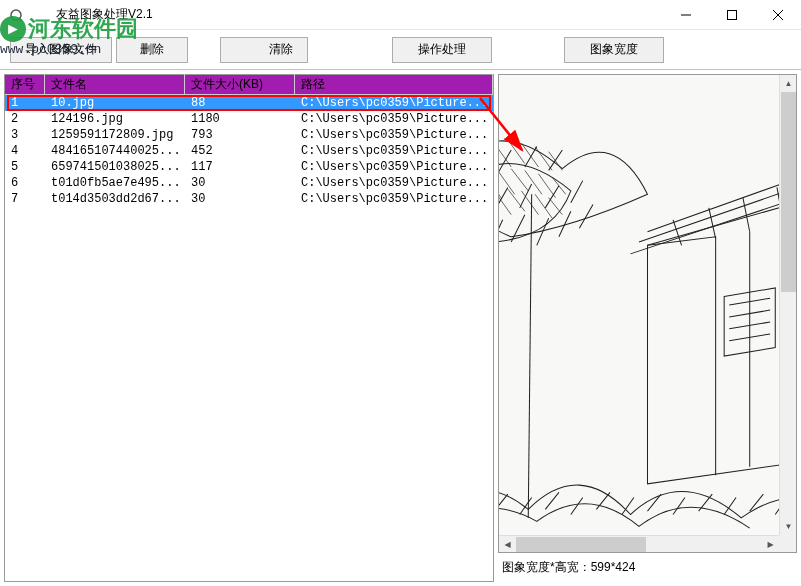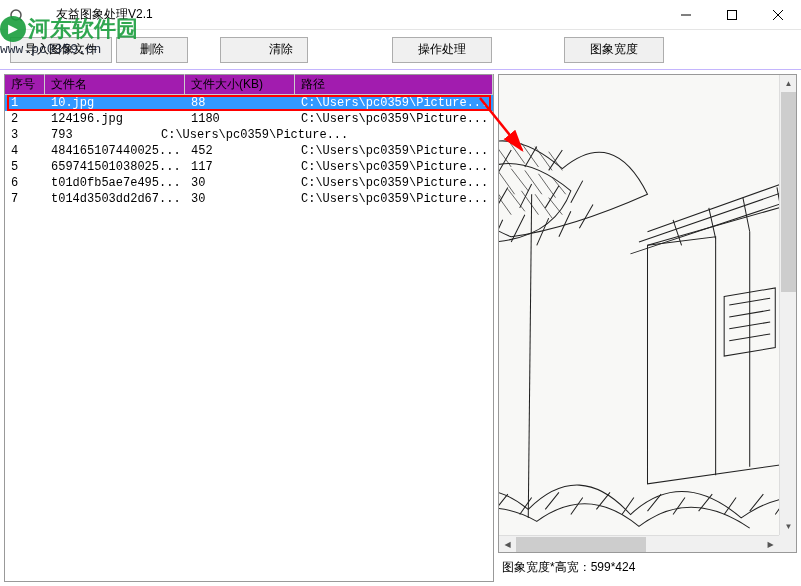--- a/index.html
+++ b/index.html
@@ -321,20 +321,21 @@
           <div class="td col-path">C:\Users\pc0359\Picture...</div>
         </div>
         <div class="tr">
           <div class="td col-seq">2</div>
           <div class="td col-name">124196.jpg</div>
           <div class="td col-size">1180</div>
           <div class="td col-path">C:\Users\pc0359\Picture...</div>
         </div>
         <div class="tr">
           <div class="td col-seq">3</div>
+          <div class="td col-name">1259591172809.jpg</div>
           <div class="td col-size">793</div>
           <div class="td col-path">C:\Users\pc0359\Picture...</div>
         </div>
         <div class="tr">
           <div class="td col-seq">4</div>
           <div class="td col-name">484165107440025...</div>
           <div class="td col-size">452</div>
           <div class="td col-path">C:\Users\pc0359\Picture...</div>
         </div>
         <div class="tr">

